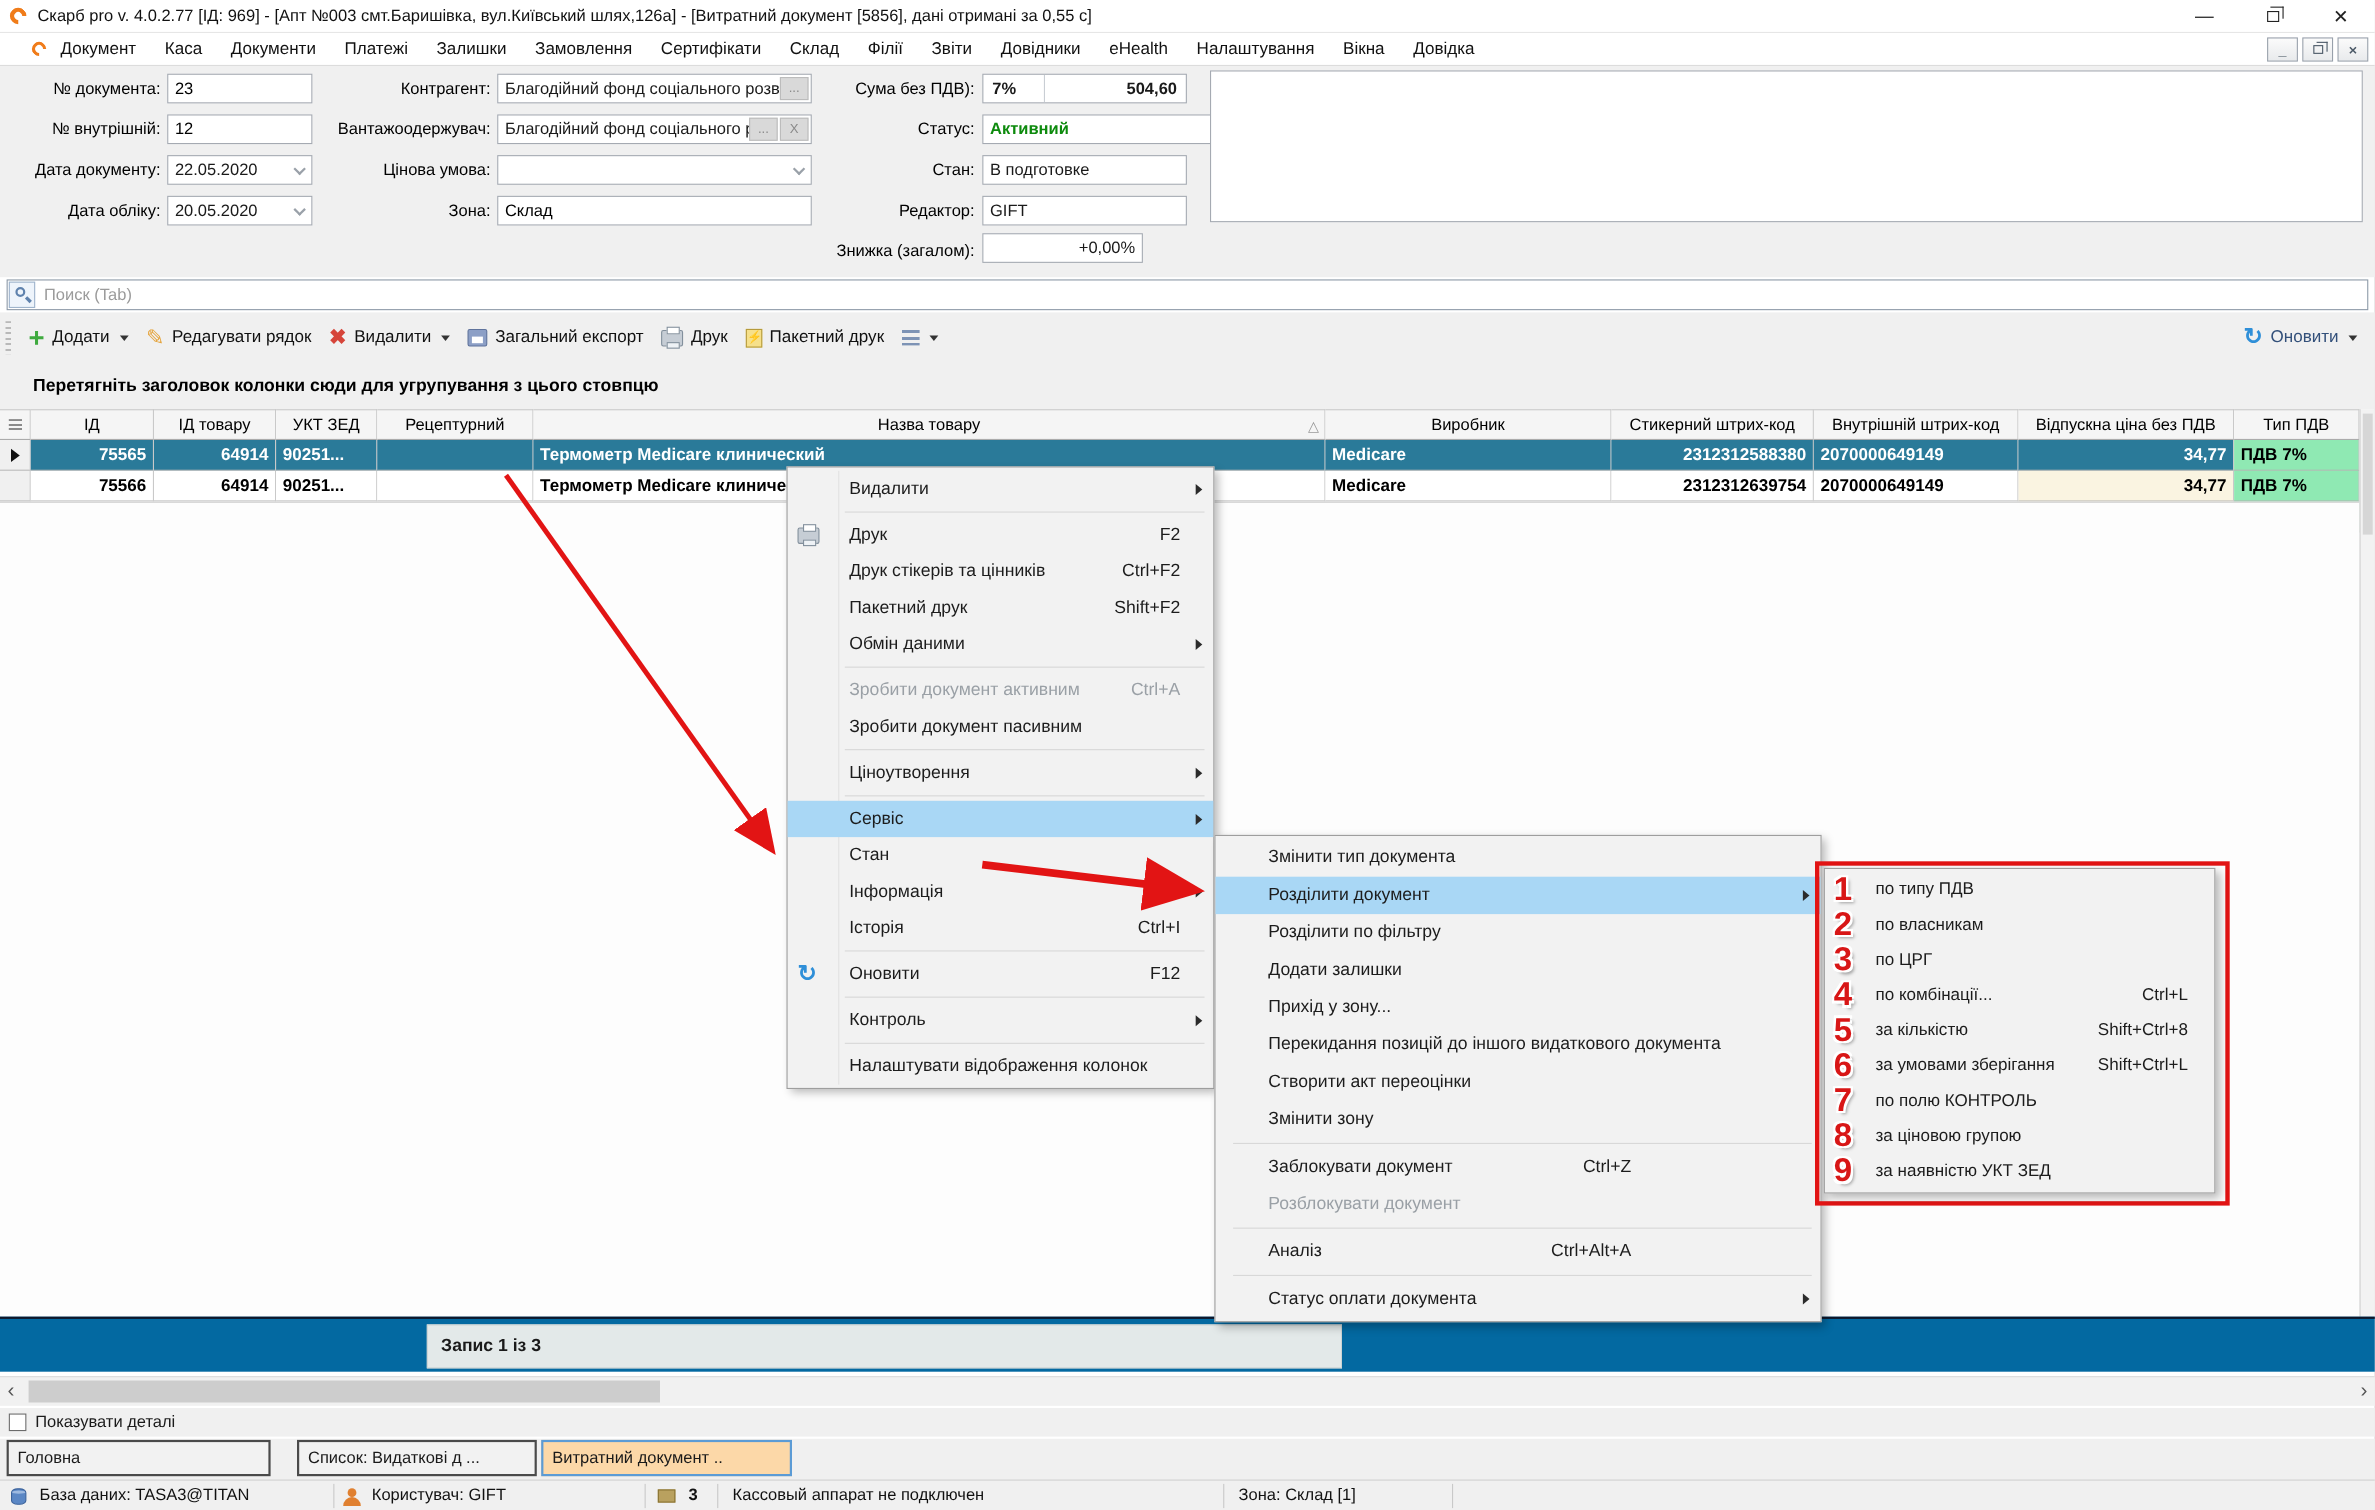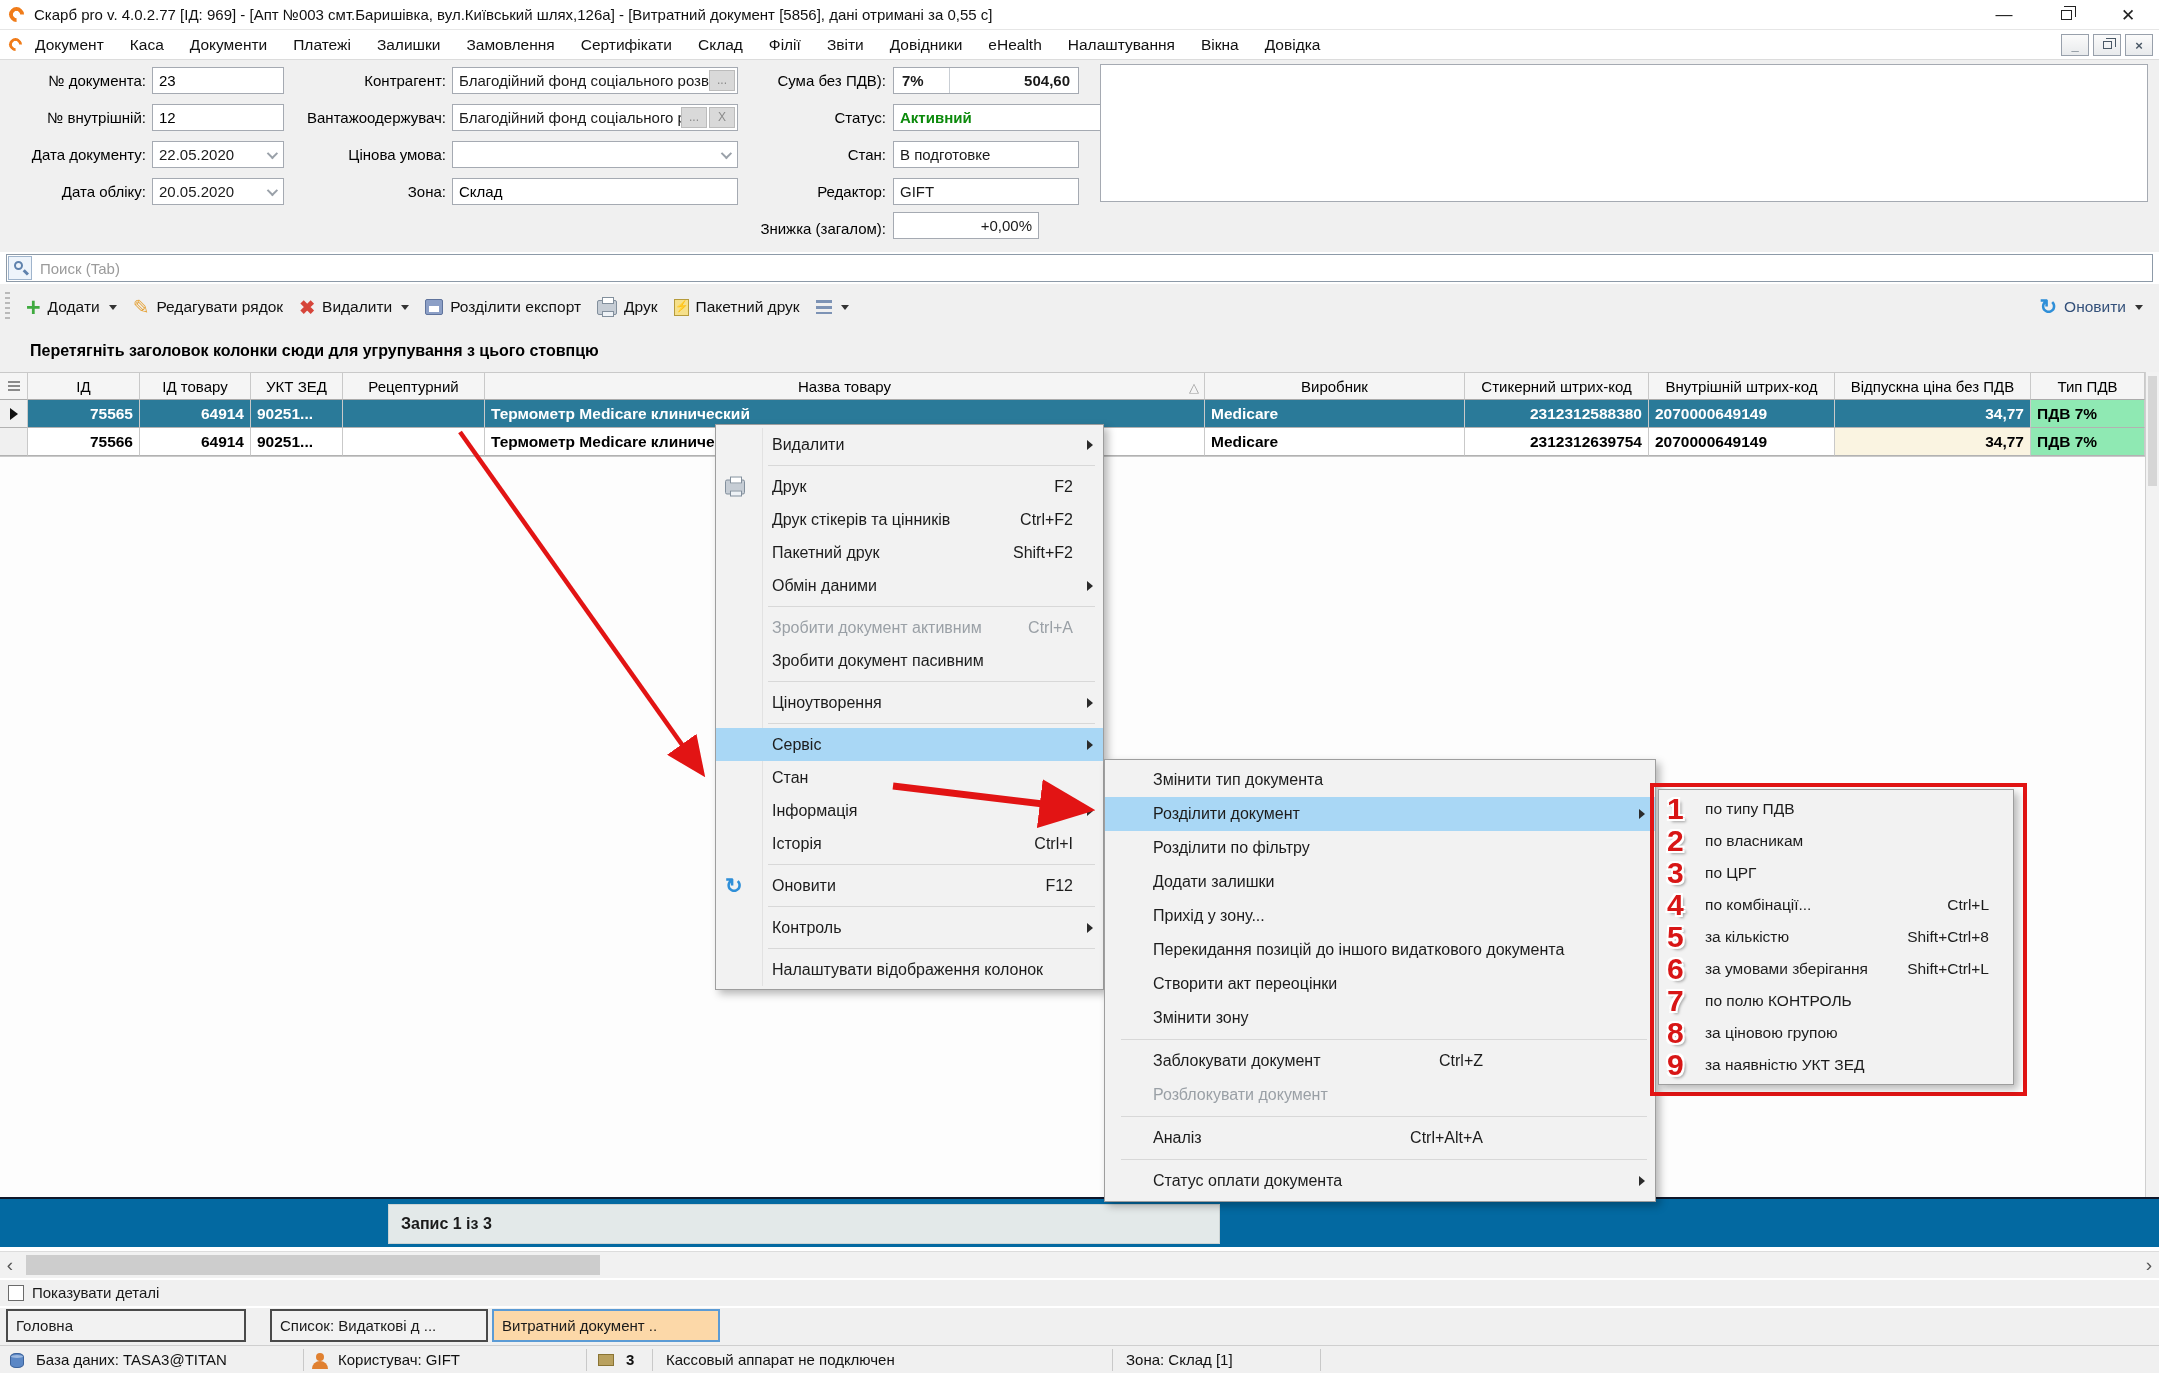--- a/index.html
+++ b/index.html
@@ -16,21 +16,21 @@
   .title-text { margin-left:10px; font-size:15px; color:#111; white-space:nowrap; }
   .win-controls { position:absolute; right:0; top:0; height:30px; display:flex; align-items:center; }
   .win-btn { width:62px; height:30px; display:flex; align-items:center; justify-content:center;
              font-size:17px; color:#222; cursor:default; }
   .restore-glyph { width:11px; height:10px; border:1.6px solid #222; position:relative; }
   .restore-glyph::before { content:''; position:absolute; left:2px; top:-5px; width:11px; height:10px;
              border:1.6px solid #222; border-left:none; border-bottom:none; }
 
   
   .menubar { position:absolute; left:0; top:30px; width:2159px; height:30px; background:#fff;
-             border-bottom:1px solid #dcdcdc; display:flex; align-items:center; font-size:15.5px; }
+             border-bottom:1px solid #dcdcdc; display:flex; align-items:center; font-size:15.5px;padding-left:20px; }
   .menubar .logo-ring { width:13px; height:13px; border-width:3.5px; }
   .mb-item { padding:0 13px; height:30px; line-height:30px; color:#111; }
   .mdi-controls { position:absolute; right:6px; top:4px; display:flex; gap:4px; }
   .mdi-btn { width:28px; height:22px; border:1px solid #98a0ab; background:linear-gradient(#fbfbfb,#e8eaec);
              display:flex; align-items:center; justify-content:center; font-size:13px; font-weight:bold; color:#4a5866; }
   .mdi-restore { width:9px; height:8px; border:1.4px solid #4a5866; position:relative; }
   .mdi-restore::before { content:''; position:absolute; left:2px; top:-4px; width:9px; height:8px;
              border:1.4px solid #4a5866; border-left:none; border-bottom:none; }
 
   
@@ -259,21 +259,21 @@
         <span class="ico-pencil">✎</span>
         <span>Редагувати рядок</span>
       </span>
     <span class="tbtn">
         <span class="ico-x">✖</span>
         <span>Видалити</span>
         <span class="dd"></span>
       </span>
     <span class="tbtn">
         <span class="ico-export"></span>
-        <span>Розділити експорт</span>
+        <span>Загальний експорт</span>
       </span>
     <span class="tbtn">
         <span class="ico-printer"></span>
         <span>Друк</span>
       </span>
     <span class="tbtn">
         <span class="ico-batch"></span>
         <span>Пакетний друк</span>
       </span>
     <span class="tbtn">

